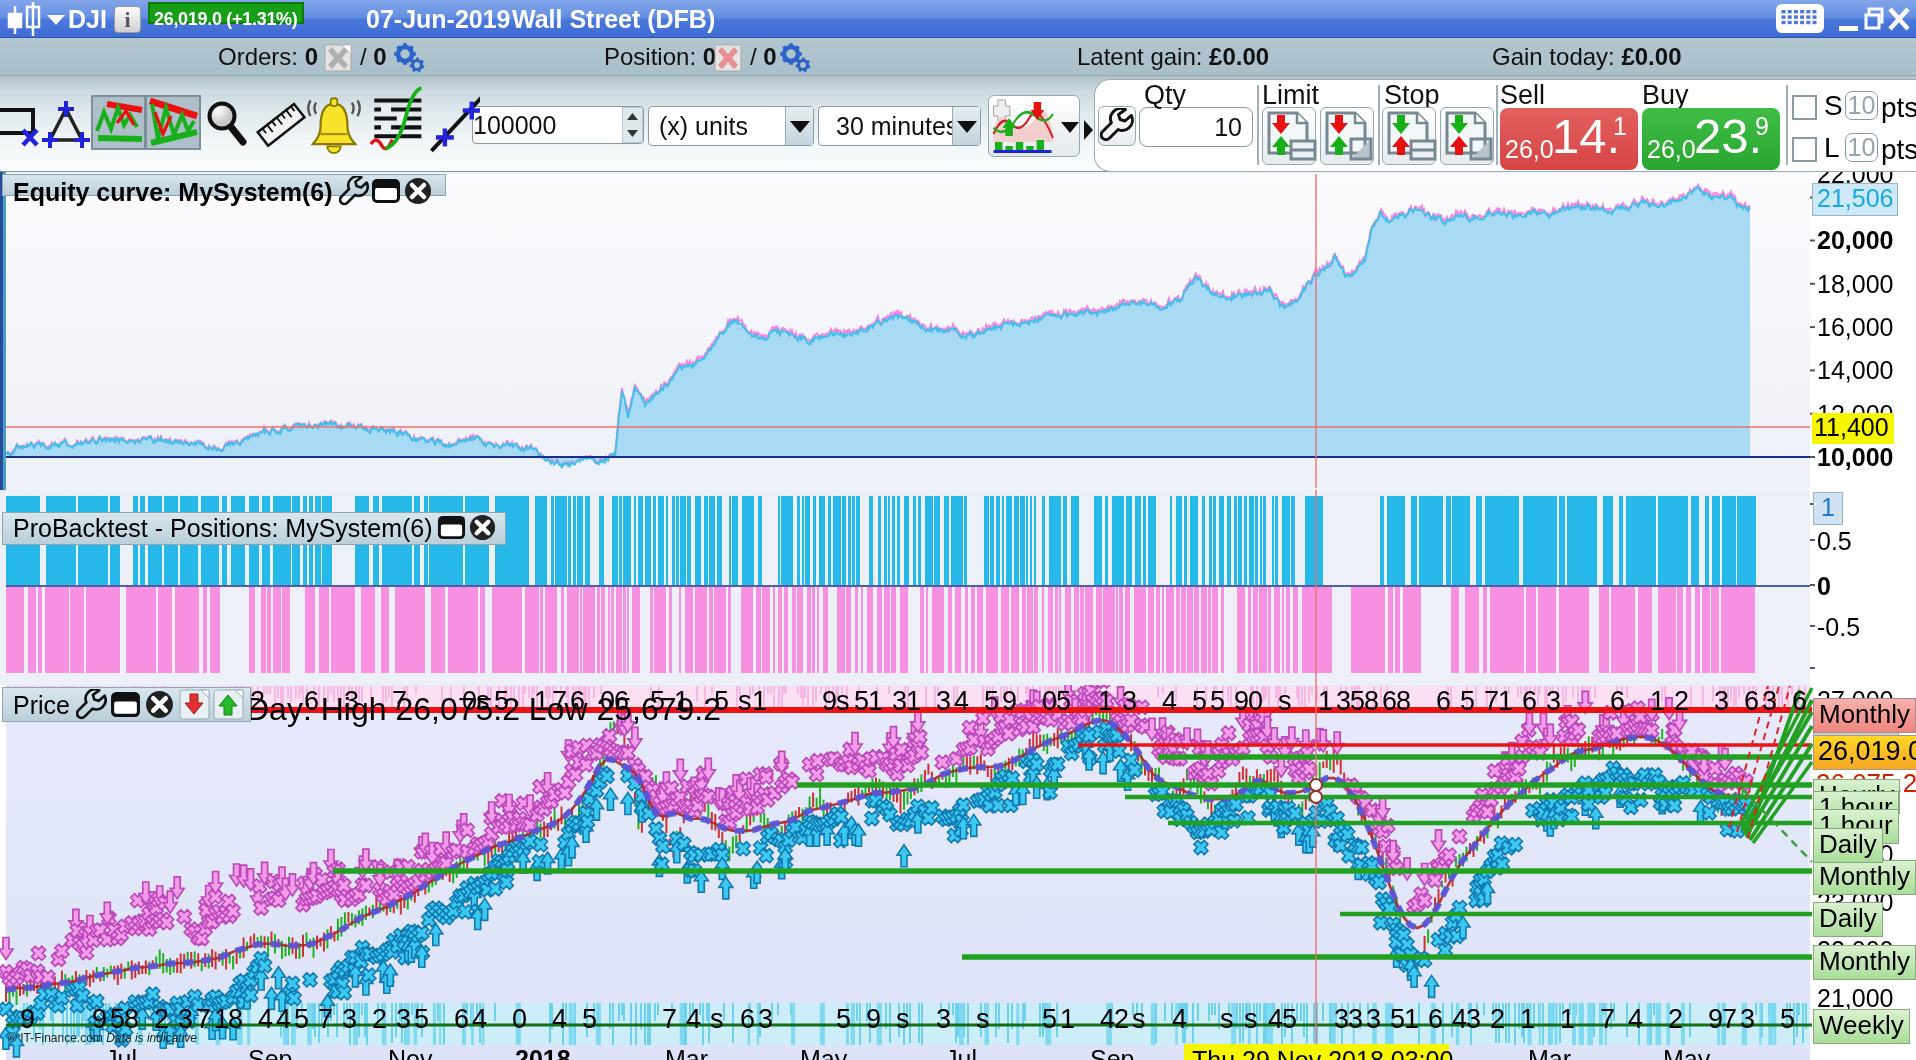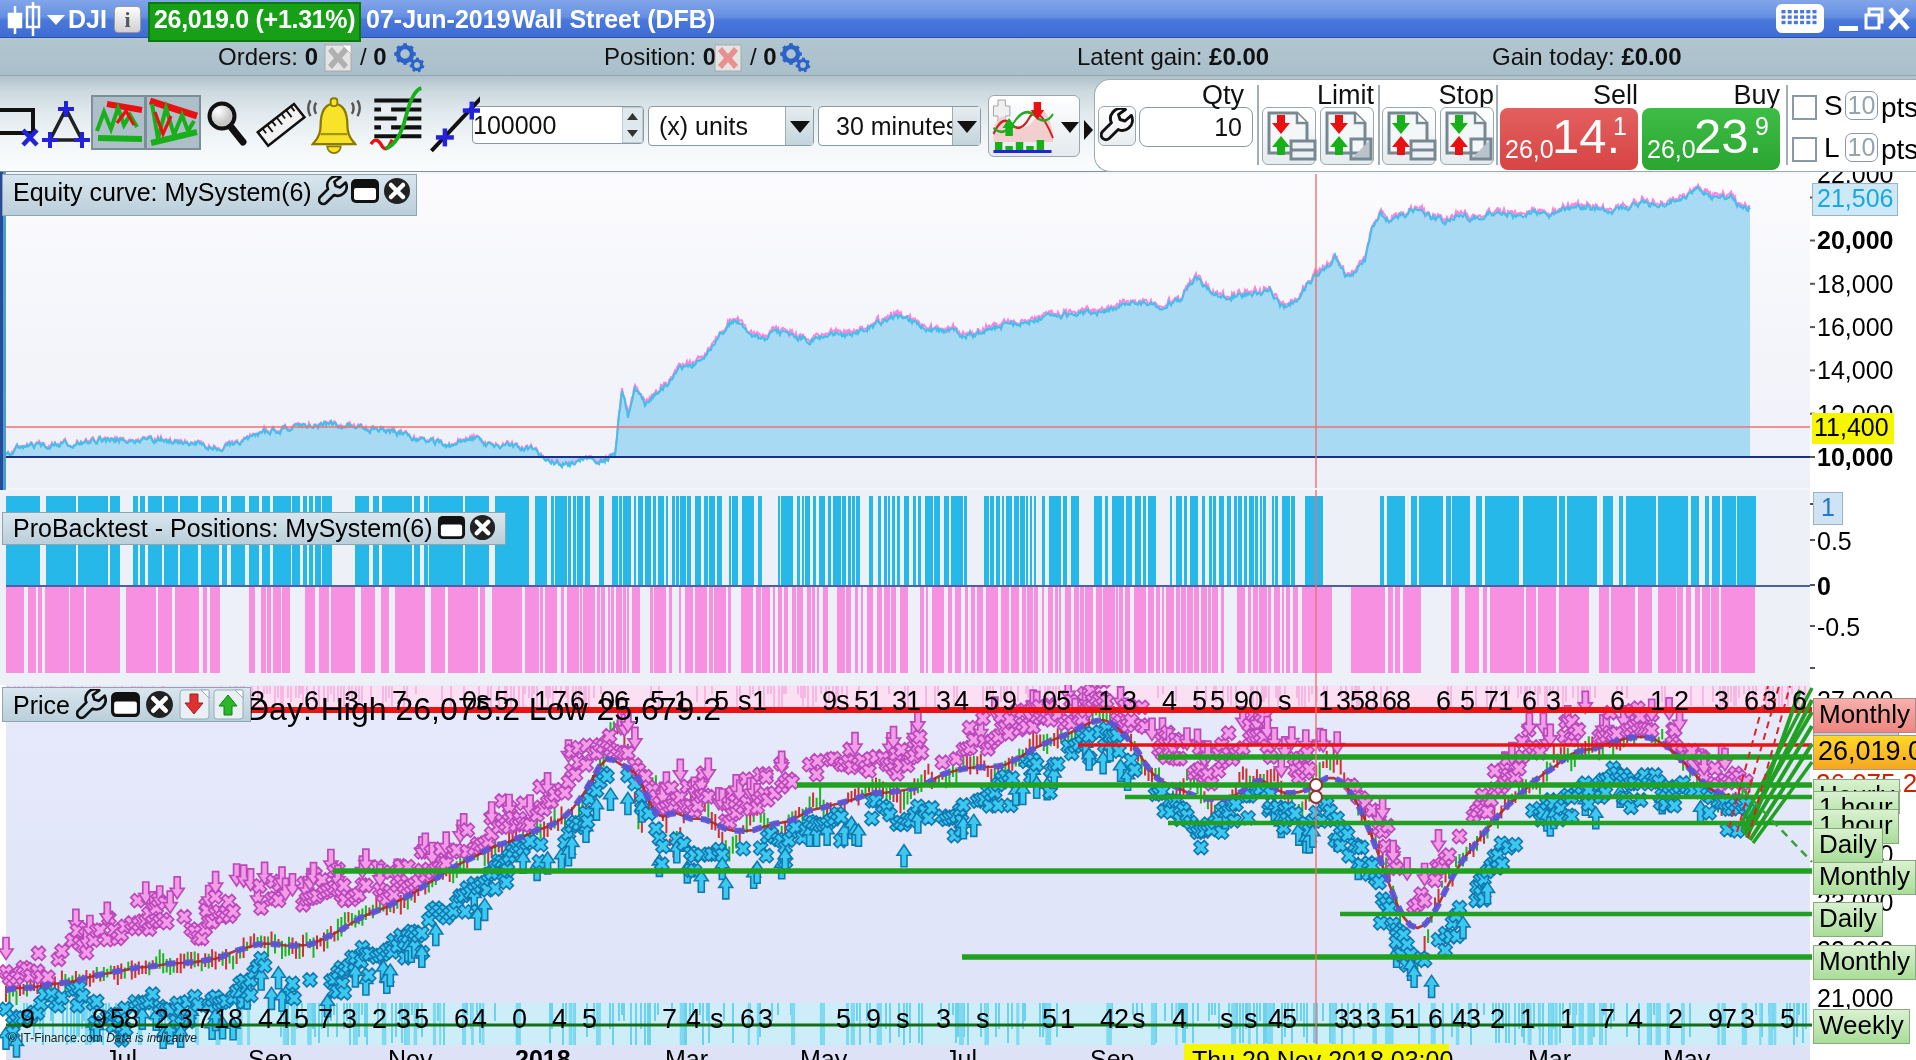--- a/index.html
+++ b/index.html
@@ -8,21 +8,21 @@
   background:linear-gradient(#82a5ea 0%, #6590e2 45%, #4a77da 55%, #3f6cd4 100%);
   border-bottom:1px solid #2a4fa8; color:#fff; z-index:40;}
 .tbt { position:absolute; top:5px; font-size:25px; font-weight:bold; color:#fff; z-index:41;}
 #statusbar { position:absolute; left:0; top:38px; width:1916px; height:38px;
   background:linear-gradient(#b2c6d0, #a9bfc9); border-bottom:1px solid #90a8b4; z-index:40;}
 .sbl { position:absolute; top:43px; font-size:24px; color:#111; z-index:41;}
 #toolbar { position:absolute; left:0; top:76px; width:1916px; height:96px;
   background:linear-gradient(#b0c1c9 0%, #ccd9df 16%, #e2eaee 40%, #f2f6f8 70%, #fbfdfd 100%); border-bottom:1px solid #7d929c; z-index:40;}
 .tin { position:absolute; background:#fff; border:1px solid #8a9aa4; border-radius:4px; font-size:25px; color:#111; z-index:41;}
 #tradepanel { position:absolute; left:1094px; top:79px; width:822px; height:93px; background:#fff; border:1px solid #9aabb4; border-right:none; border-radius:16px 0 0 16px; z-index:41;}
-.tpl { position:absolute; top:80px; font-size:27px; color:#111; text-align:right; z-index:42;}
+.tpl { position:absolute; top:80px; font-size:27px; color:#111; text-align:left; z-index:42;}
 .tpd { position:absolute; top:85px; width:2px; height:80px; background:#9fb0b9; z-index:42;}
 .z42 { z-index:42; }
 .axl { position:absolute; font-size:25px; color:#000; left:1817px; white-space:nowrap; z-index:5;}
 .axb { font-weight:bold; }
 .phd { position:absolute; background:linear-gradient(#d8e6ee,#bacfda); border:1px solid #8fa4ae; font-size:25px; color:#000; z-index:30; white-space:nowrap;}
 .glbl { position:absolute; left:1813px; background:linear-gradient(#d9f1d0,#a9dd98); border:1px solid #8aa880; font-size:26px; color:#000; padding:0 5px 2px 5px; z-index:22; }
 </style></head><body>
 <div id="app">
 <div id="titlebar"></div>
 <svg class="abs z42" style="left:5px;top:2px;z-index:42" width="42" height="34" viewBox="0 0 42 34">
@@ -31,21 +31,21 @@
         <rect x="4" y="12" width="12" height="13" fill="#fff"></rect>
 <line x1="28" y1="0" x2="28" y2="34"></line>
         <rect x="22" y="5" width="12" height="20" fill="none"></rect>
 </g>
     </svg>
 <svg class="abs z42" style="left:46px;top:13px;z-index:42" width="20" height="14">
       <polygon points="1,2 19,2 10,12" fill="#fff"></polygon>
     </svg>
 <div class="tbt" style="left:68px;">DJI</div>
 <div class="abs z42" style="left:114px;top:6px;width:27px;height:27px;background:linear-gradient(#fdfdfd,#d0d0d0);border:1px solid #999;border-radius:4px;color:#556;font-size:22px;font-weight:bold;text-align:center;line-height:26px;font-family:Liberation Serif,serif;z-index:42">i</div>
-<div class="abs z42" style="left:148px;top:2px;height:40px;background:#17a017;border:2px solid #0a7a0a;color:#fff;font-size:25px;font-weight:bold;padding:0 4px;line-height:31px;letter-spacing:-0.3px;z-index:42">26,019.0 (+1.31%)</div>
+<div class="abs z42" style="left:148px;top:2px;height:22px;background:#17a017;border:2px solid #0a7a0a;color:#fff;font-size:18px;font-weight:bold;padding:0 4px;line-height:31px;letter-spacing:-0.3px;z-index:42">26,019.0 (+1.31%)</div>
 <div class="tbt" style="left:366px;text-align:right;">07-Jun-2019</div>
 <div class="tbt" style="left:512px;">Wall Street (DFB)</div>
 <svg class="abs z42" style="left:1776px;top:4px;z-index:42" width="136" height="31" viewBox="0 0 136 31">
 <rect x="0" y="0" width="48" height="29" rx="6" fill="#fff"></rect>
 
 <rect x="63" y="22" width="19" height="5" fill="#fff"></rect>
 <g stroke="#fff" stroke-width="3" fill="none">
         <rect x="90" y="11" width="13" height="13"></rect>
         <polyline points="93,11 93,5 106,5 106,18 103,18"></polyline>
       </g>
@@ -348,21 +348,21 @@
 <div class="abs" style="left:0;top:172px;width:3px;height:888px;background:#274a9a"></div>
 <div class="axl" style="top:160px">22,000</div>
 <div class="axl" style="left:1812px;top:183px;background:#cde9f8;border:1px solid #9ab4c4;color:#18a8e0;padding:0 4px 2px 4px;">21,506</div>
 <div class="axl axb" style="top:226px">20,000</div>
 <div class="axl" style="top:270px">18,000</div>
 <div class="axl" style="top:313px">16,000</div>
 <div class="axl" style="top:356px">14,000</div>
 <div class="axl" style="top:400px">12,000</div>
 <div class="axl" style="left:1812px;top:413px;background:#f6f600;padding:0 5px 2px 2px;z-index:6">11,400</div>
 <div class="axl axb" style="top:443px">10,000</div>
-<div class="phd" style="left:2px;top:174px;height:42px;padding:1px 4px 0 10px;">Equity curve: MySystem(6)<svg style="vertical-align:-5px;margin-left:6px" width="30" height="30" viewBox="0 0 34 34">
+<div class="phd" style="left:2px;top:174px;height:22px;padding:1px 12px 0 10px;font-weight:bold;">Equity curve: MySystem(6)<svg style="vertical-align:-5px;margin-left:6px" width="30" height="30" viewBox="0 0 34 34">
         <path d="M25.5 1.5 c-4.5 -2 -9.5 -1 -12.5 2.5 c-2.6 3 -3.2 7.2 -1.6 10.7 L2.6 23.5 a4.8 4.8 0 1 0 6.8 6.8 L18.2 21.5 c3.5 1.6 7.7 1 10.7 -1.6 c3.5 -3 4.5 -8 2.5 -12.5 L25 13 l-5 -1.5 L18.5 6.5 Z" fill="none" stroke="#111" stroke-width="2.9" stroke-linejoin="round"></path>
       </svg><svg style="vertical-align:-5px;margin-left:2px" width="30" height="30" viewBox="0 0 30 30">
         <rect x="1" y="3" width="28" height="24" rx="5" fill="#111"></rect>
         <rect x="4" y="12" width="22" height="12" rx="2" fill="#fff"></rect>
       </svg><svg style="vertical-align:-5px;margin-left:2px" width="30" height="30" viewBox="0 0 30 30">
         <circle cx="15" cy="15" r="13" fill="#222"></circle>
         <g stroke="#fff" stroke-width="4.5" stroke-linecap="round">
           <line x1="9" y1="9" x2="21" y2="21"></line>
           <line x1="21" y1="9" x2="9" y2="21"></line>
         </g>

